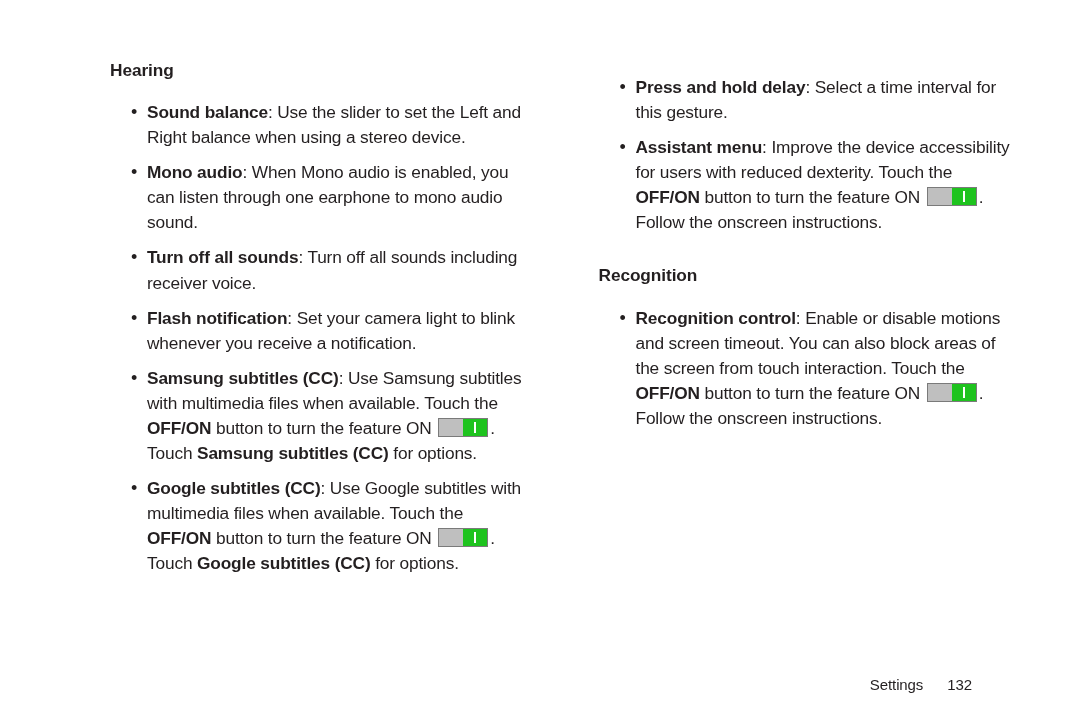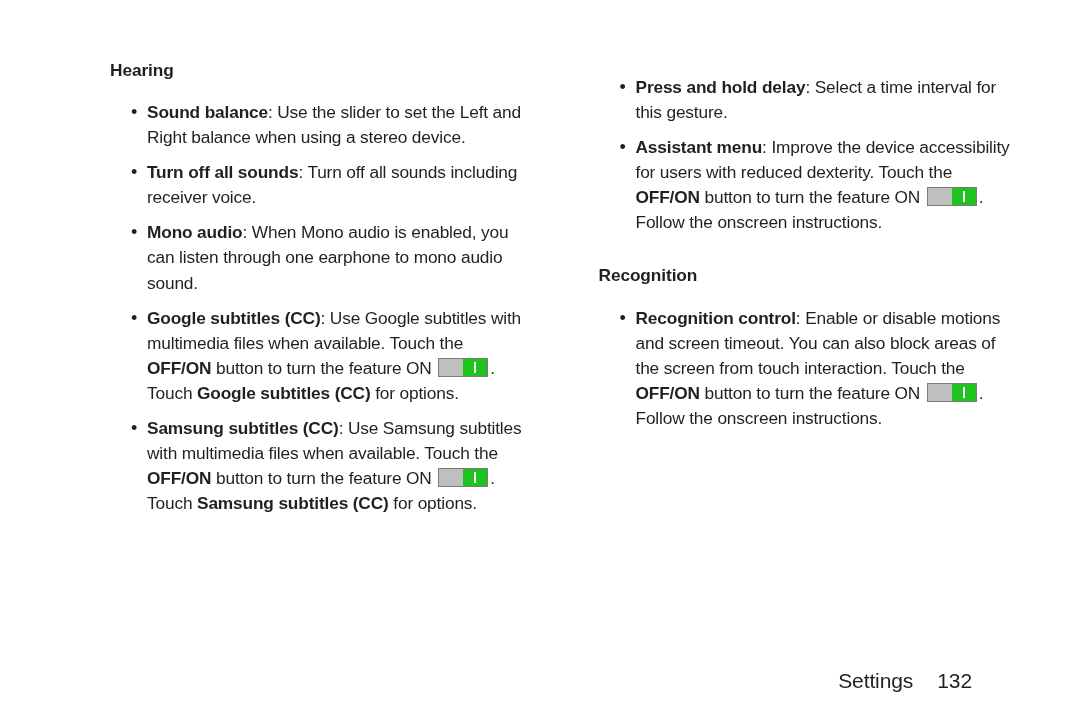--- a/index.html
+++ b/index.html
@@ -66,53 +66,56 @@
     right: 11px;
     top: 3px;
     width: 2px;
     height: 11px;
     background: #fff;
   }
   .footer {
     position: absolute;
     bottom: 24px;
     right: 108px;
-    font-size: 21px;
+    font-size: 15px;
     letter-spacing: -0.1px;
   }
   .footer .sect { margin-right: 24px; }
 </style>
 </head>
 <body>
 
 <div class="page">
 
   <div class="col">
     <div class="section-heading tight-top">Hearing</div>
     <ul class="bullets">
 
       <li>
         <span class="b">Sound balance</span><span>: Use the slider to set the Left and Right balance when using a stereo device.</span>
       </li>
 
       <li>
+        <span class="b">Mono audio</span><span>: When Mono audio is enabled, you can listen through one earphone to mono audio sound.</span>
+      </li>
+
+      <li>
         <span class="b">Turn off all sounds</span><span>: Turn off all sounds including receiver voice.</span>
       </li>
 
       <li>
-        <span class="b">Mono audio</span><span>: When Mono audio is enabled, you can listen through one earphone to mono audio sound.</span>
-      </li>
-
-
-      <li>
-        <span class="b">Google subtitles (CC)</span><span>: Use Google subtitles with multimedia files when available. Touch the </span><span class="b">OFF/ON</span><span> button to turn the feature ON </span><span class="toggle-icon"></span><span>. Touch </span><span class="b">Google subtitles (CC)</span><span> for options.</span>
+        <span class="b">Flash notification</span><span>: Set your camera light to blink whenever you receive a notification.</span>
       </li>
 
       <li>
         <span class="b">Samsung subtitles (CC)</span><span>: Use Samsung subtitles with multimedia files when available. Touch the </span><span class="b">OFF/ON</span><span> button to turn the feature ON </span><span class="toggle-icon"></span><span>. Touch </span><span class="b">Samsung subtitles (CC)</span><span> for options.</span>
+      </li>
+
+      <li>
+        <span class="b">Google subtitles (CC)</span><span>: Use Google subtitles with multimedia files when available. Touch the </span><span class="b">OFF/ON</span><span> button to turn the feature ON </span><span class="toggle-icon"></span><span>. Touch </span><span class="b">Google subtitles (CC)</span><span> for options.</span>
       </li>
 
     </ul>
   </div>
 
   <div class="col">
 
     <ul class="bullets">
 
       <li>

